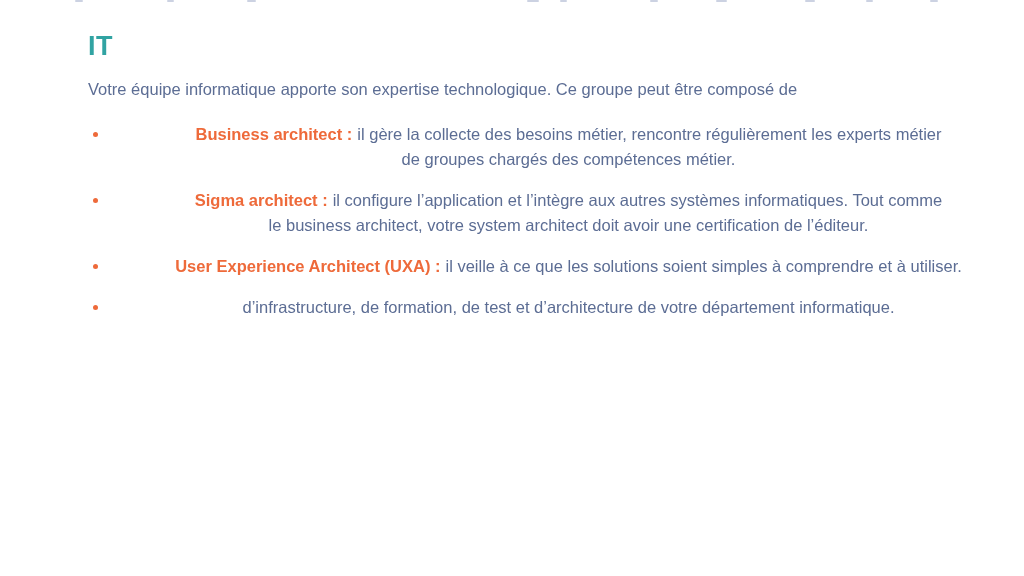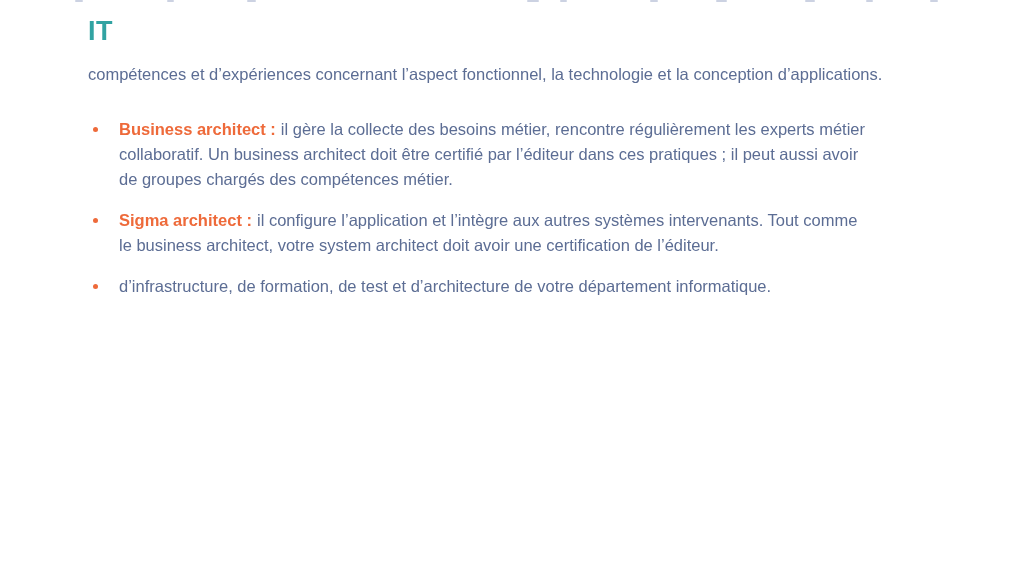--- a/index.html
+++ b/index.html
@@ -12,30 +12,30 @@
   body{
     width:1024px;height:576px;overflow:hidden;
     background:var(--background);
     font-family:"Liberation Sans", sans-serif;
     position:relative;
   }
   .slide{position:absolute;inset:0;}
   
   .remnants{position:absolute;top:0;left:0;width:1024px;height:3px;}
   .remnants i{position:absolute;top:0;height:2px;background:#C3CADD;border-radius:1px;opacity:.85;}
-  .content{position:absolute;left:88px;top:17px;width:930px;}
+  .content{position:absolute;left:88px;top:32px;width:930px;}
   .heading{
     margin:0;font-size:27px;line-height:28px;font-weight:700;
     color:var(--heading);letter-spacing:.5px;
   }
   .intro{
     margin-top:17px;font-size:16.5px;line-height:25px;
     color:var(--body-text);white-space:nowrap;
   }
-  .bullets{list-style:none;margin:30px 0 0;padding:0;}
+  .bullets{list-style:none;margin:20px 0 0;padding:0;text-align:center;}
   .bullets li{
     position:relative;padding-left:31px;margin-top:16px;
     font-size:16.5px;line-height:25px;color:var(--body-text);white-space:nowrap;
   }
   .bullets li:first-child{margin-top:15px;}
   .dot{
     position:absolute;left:5px;top:10px;width:5px;height:5px;
     border-radius:50%;background:var(--accent-orange);
   }
   .lead{font-weight:700;color:var(--accent-orange);margin-right:5px;}
@@ -56,38 +56,41 @@
     <i style="left:805px;width:10px"></i>
     <i style="left:866px;width:7px"></i>
     <i style="left:930px;width:8px"></i>
   </div>
 
   <div class="content">
 
     <h1 class="heading">IT</h1>
 
     <div class="intro">
-      <div>compétences et d’expériences concernant l’aspect fonctionnel, la technologie et la conception d’applications.</div>
+      <div>Votre équipe informatique apporte son expertise technologique. Ce groupe peut être composé de</div>
     </div>
 
     <ul class="bullets">
 
       <li>
         <span class="dot"></span>
         <div><span class="lead">Business architect :</span><span>il gère la collecte des besoins métier, rencontre régulièrement les experts métier</span></div>
-        <div>collaboratif. Un business architect doit être certifié par l’éditeur dans ces pratiques ; il peut aussi avoir</div>
         <div>de groupes chargés des compétences métier.</div>
       </li>
 
       <li>
         <span class="dot"></span>
-        <div><span class="lead">Sigma architect :</span><span>il configure l’application et l’intègre aux autres systèmes intervenants. Tout comme</span></div>
+        <div><span class="lead">Sigma architect :</span><span>il configure l’application et l’intègre aux autres systèmes informatiques. Tout comme</span></div>
         <div>le business architect, votre system architect doit avoir une certification de l’éditeur.</div>
       </li>
 
+      <li>
+        <span class="dot"></span>
+        <div><span class="lead">User Experience Architect (UXA) :</span><span>il veille à ce que les solutions soient simples à comprendre et à utiliser.</span></div>
+      </li>
 
       <li>
         <span class="dot"></span>
         <div>d’infrastructure, de formation, de test et d’architecture de votre département informatique.</div>
       </li>
 
     </ul>
   </div>
 </div>
 

